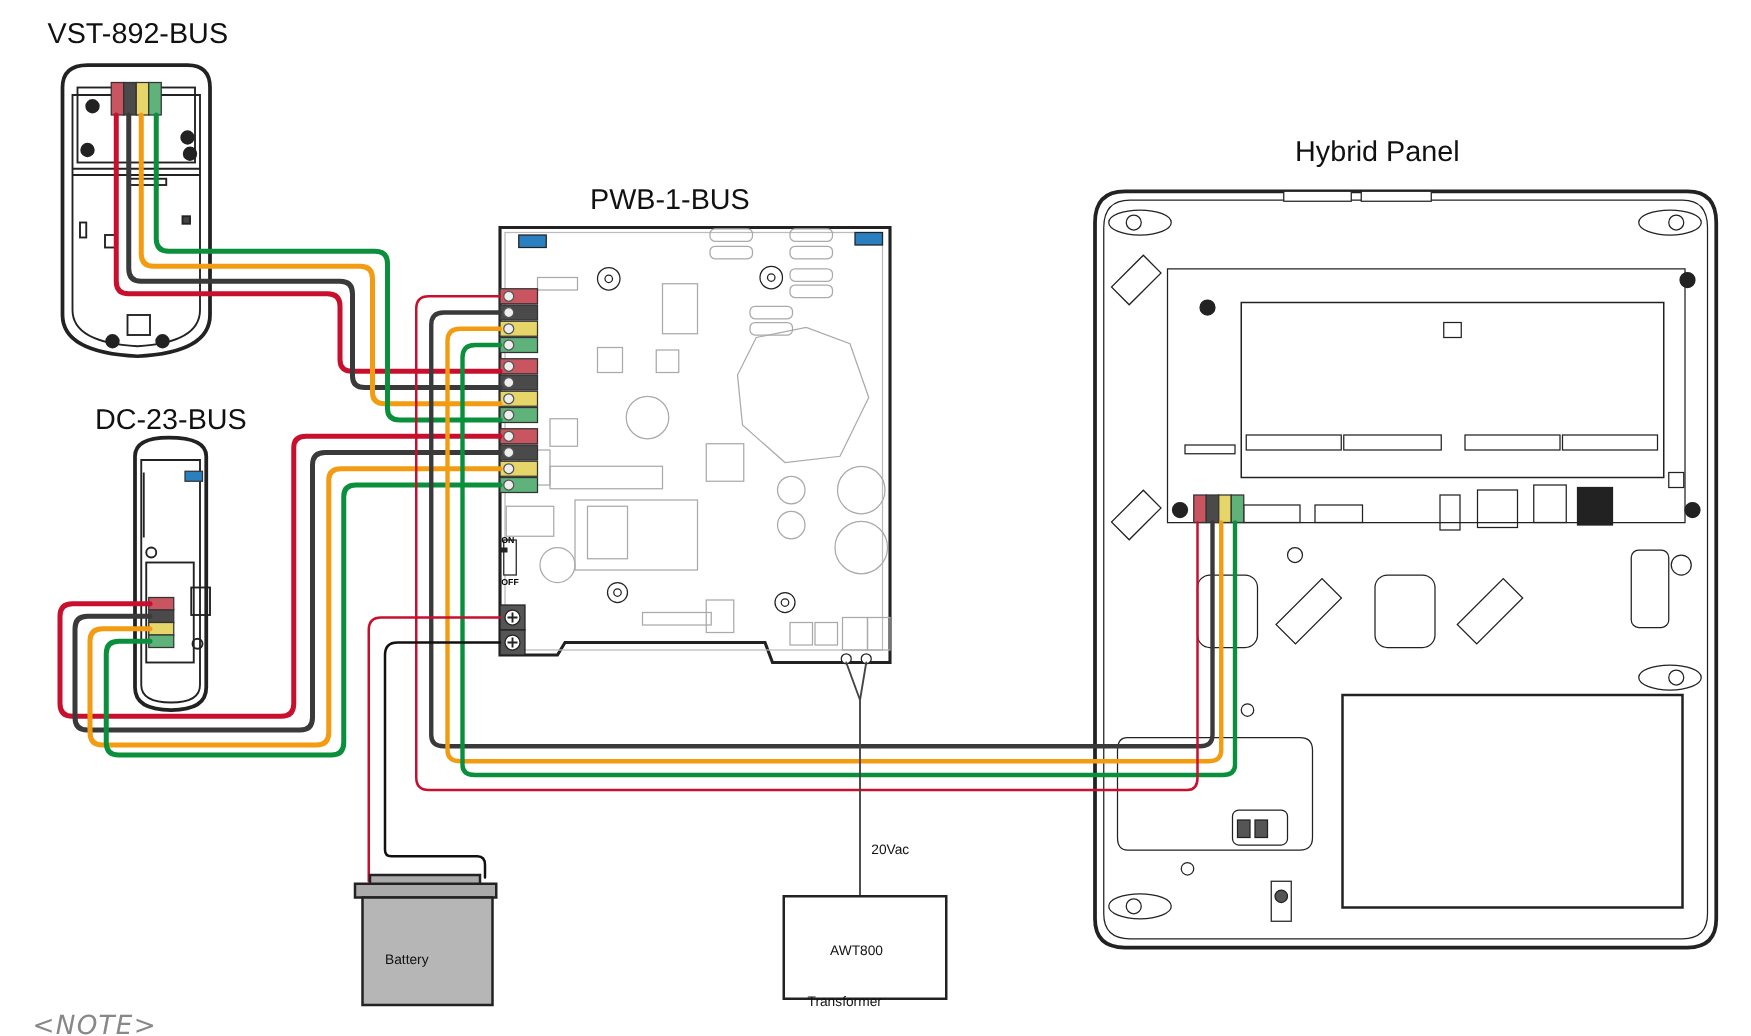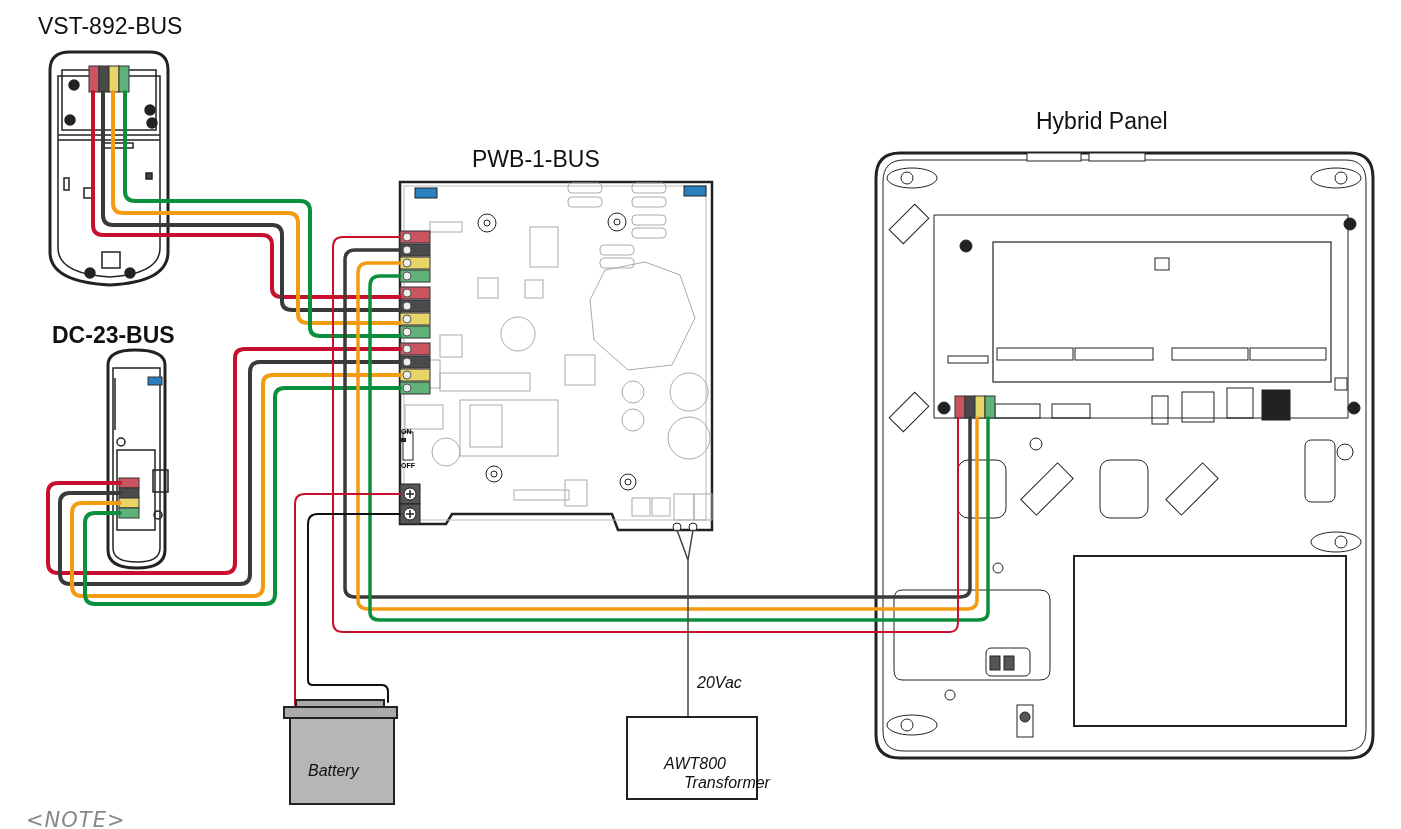--- a/index.html
+++ b/index.html
@@ -1,19 +1,19 @@
 <!DOCTYPE html>
 <html><head>
 <meta charset="utf-8">
 <style>
   html, body { margin:0; padding:0; background:#ffffff; }
   body { width:1401px; height:829px; overflow:hidden; position:relative; font-family:"Liberation Sans", sans-serif; }
   .lbl { position:absolute; color:#111; font-family:"Liberation Sans", sans-serif; white-space:nowrap; }
   .title { font-size:23px; }
-  .small { font-size:16px;font-style:italic; }
+  .small { font-size:11px; }
   .note { position:absolute; left:26px; top:808px; font-size:21px; color:#888; font-style:italic; font-family:"DejaVu Sans", sans-serif; letter-spacing:1px; }
   svg { position:absolute; left:0; top:0; }
 </style>
 </head>
 <body>
 
 <svg id="canvas" width="1401" height="829" viewBox="0 0 1401 829">
 
   <g fill="none" stroke="#222" stroke-width="1.5">
     <path d="M50,70 Q50,52 70,52 L150,52 Q168,52 168,70 L168,252 Q168,282 110,285 Q50,282 50,252 Z" stroke-width="3"></path>
@@ -236,20 +236,20 @@
   <g>
     <rect x="296" y="700" width="88" height="8" fill="#aaa" stroke="#222" stroke-width="2"></rect>
     <rect x="284" y="707" width="113" height="11" fill="#aaa" stroke="#222" stroke-width="2"></rect>
     <rect x="290" y="718" width="104" height="86" fill="#b5b6b5" stroke="#222" stroke-width="2"></rect>
   </g>
 
   <rect x="627" y="717" width="130" height="82" fill="#fff" stroke="#222" stroke-width="2"></rect>
 </svg>
 
 <div class="lbl title" style="left:22px;top:13px;margin-left:16px;">VST-892-BUS</div>
-<div class="lbl title" style="left:52px;top:322px;font-weight:bold;">DC-23-BUS</div>
+<div class="lbl title" style="left:76px;top:322px;">DC-23-BUS</div>
 <div class="lbl title" style="left:472px;top:146px;">PWB-1-BUS</div>
 <div class="lbl title" style="left:1036px;top:108px;text-align:right;">Hybrid Panel</div>
 <div class="lbl small" style="left:308px;top:762px;">Battery</div>
 <div class="lbl small" style="left:697px;top:674px;">20Vac</div>
 <div class="lbl small" style="left:664px;top:742px;margin-top:13px;">AWT800</div>
-<div class="lbl small" style="left:646px;top:774px;margin-left:38px;">Transformer</div>
+<div class="lbl small" style="left:646px;top:796px;">Transformer</div>
 <div class="note">&lt;NOTE&gt;</div>
 
 </body></html>

